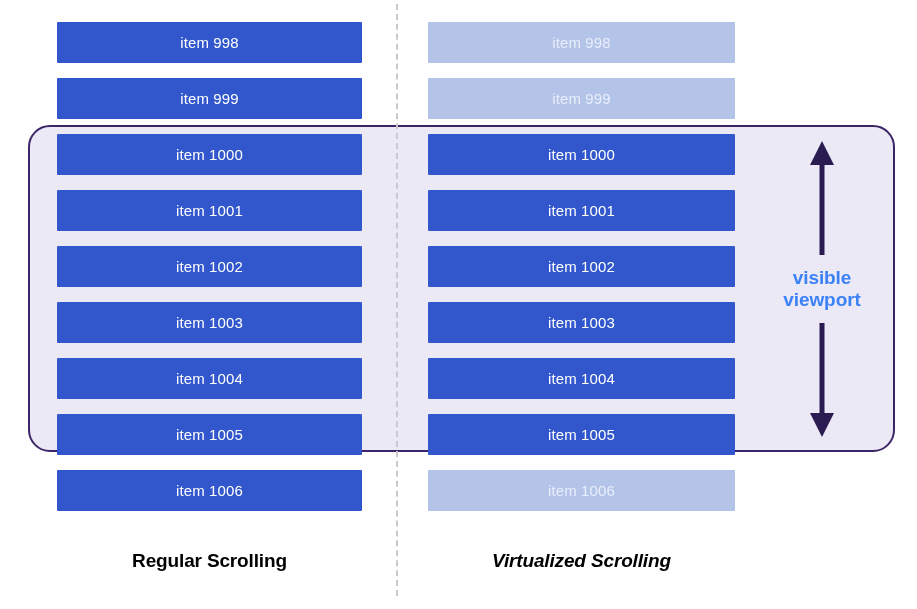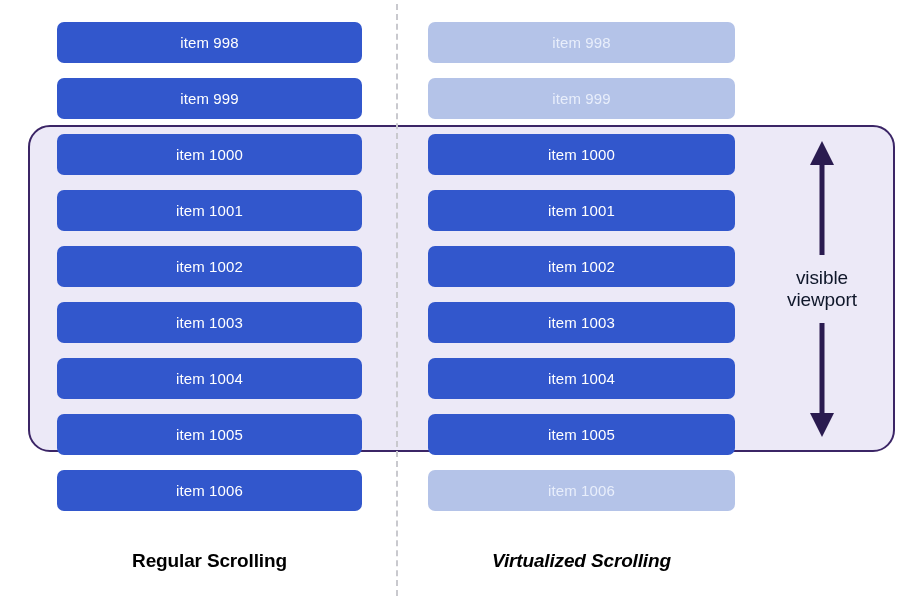--- a/index.html
+++ b/index.html
@@ -58,21 +58,21 @@
     width: 100%;
     height: 41px;
     box-sizing: border-box;
     display: flex;
     align-items: center;
     justify-content: center;
     font-size: 15px;
     letter-spacing: 0.1px;
     color: #ffffff;
     background: #3257CC;
-    border-radius: 7px;
+    border-radius: 1px;
   }
   .item-bar.faded {
     background: #B4C3E8;
     color: #E8EEFB;
   }
 
   
   .annotation {
     position: absolute;
     left: 762px;
@@ -87,23 +87,23 @@
   }
   .annotation svg {
     position: absolute;
     left: 0;
     top: 0;
   }
   .annotation-label {
     position: relative;
     text-align: center;
     font-size: 19px;
-    font-weight: normal;
+    font-weight: bold;
     line-height: 1.18;
-    color: #0f172a;
+    color: #3b82f6;
     letter-spacing: -0.1px;
     z-index: 1;
   }
 
   
   .caption {
     position: absolute;
     top: 550px;
     font-size: 19px;
     font-weight: bold;

